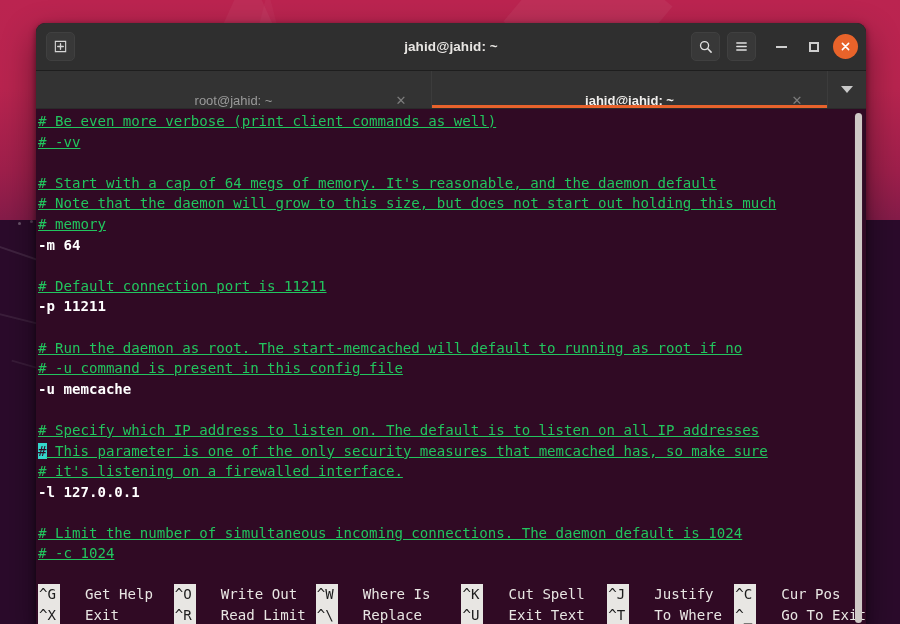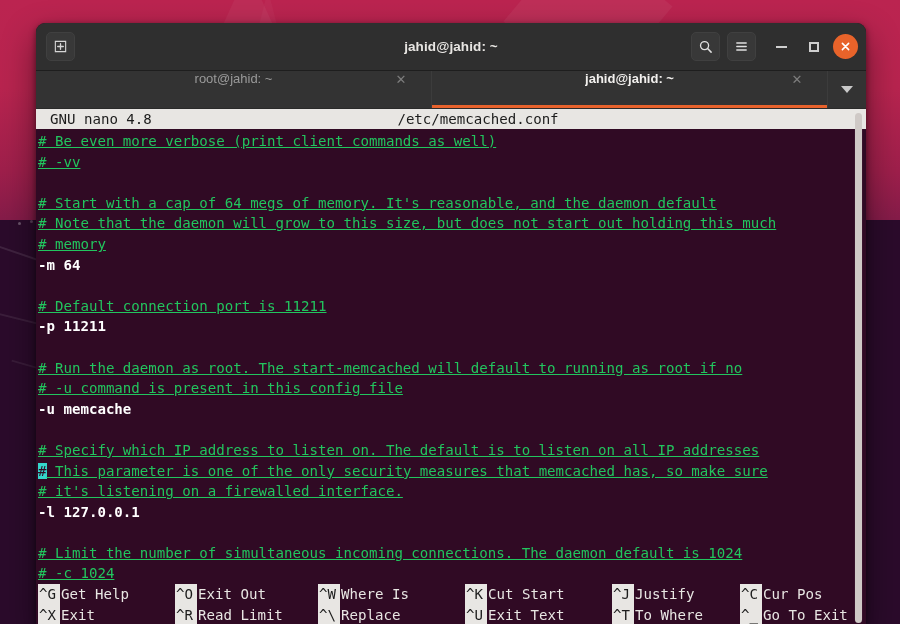--- a/index.html
+++ b/index.html
@@ -193,21 +193,21 @@
     height: 38px;
     background: #333333;
     display: flex;
     align-items: stretch;
     flex: 0 0 auto;
     border-bottom: 1px solid #2a2a2a;
   }
   .tab {
     flex: 1 1 0;
     display: flex;
-    align-items: flex-start;
+    align-items: flex-end;
     justify-content: center;
     position: relative;
     cursor: pointer;
     min-width: 0;
     border-right: 1px solid #3c3c3c;
   }
   .tab-label {
     font-family: "Liberation Sans", sans-serif;
     font-size: 13px;
     color: #9a9a9a;
@@ -319,21 +319,21 @@
     line-height: 21px;
   }
   .sc-key {
     background: #e8e6e3;
     color: #1c1c1c;
     padding: 0 1px;
     min-width: 22px;
     text-align: left;
     display: inline-block;
   }
-  .sc-lbl { padding-left: 1px; white-space: nowrap; }
+  .sc-lbl { padding-left: 25px; white-space: nowrap; }
 
   
   #term-scroll {
     position: absolute;
     right: 3px;
     top: 4px;
     bottom: 4px;
     width: 9px;
     background: rgba(255,255,255,0.04);
     border-radius: 5px;
@@ -421,62 +421,58 @@
       <span class="tab-close">✕</span>
     </div>
 
     <div id="tab-dropdown">
       <div class="caret"></div>
     </div>
   </div>
 
   <div id="term-body">
 
-    <div id="nano-head">
-      <span id="nano-version">GNU nano 4.8</span>
-      <span id="nano-filename">/etc/memcached.conf</span>
-    </div>
 
     <div id="nano-text" class="screen"><div class="ln"><span class="cmt"># Be even more verbose (print client commands as well)</span></div><div class="ln"><span class="cmt"># -vv</span></div><div class="ln">&nbsp;</div><div class="ln"><span class="cmt"># Start with a cap of 64 megs of memory. It's reasonable, and the daemon default</span></div><div class="ln"><span class="cmt"># Note that the daemon will grow to this size, but does not start out holding this much</span></div><div class="ln"><span class="cmt"># memory</span></div><div class="ln"><span class="dir">-m 64</span></div><div class="ln">&nbsp;</div><div class="ln"><span class="cmt"># Default connection port is 11211</span></div><div class="ln"><span class="dir">-p 11211</span></div><div class="ln">&nbsp;</div><div class="ln"><span class="cmt"># Run the daemon as root. The start-memcached will default to running as root if no</span></div><div class="ln"><span class="cmt"># -u command is present in this config file</span></div><div class="ln"><span class="dir">-u memcache</span></div><div class="ln">&nbsp;</div><div class="ln"><span class="cmt"># Specify which IP address to listen on. The default is to listen on all IP addresses</span></div><div class="ln"><span class="cmt"></span><span class="cursor">#</span><span class="cmt"> This parameter is one of the only security measures that memcached has, so make sure</span></div><div class="ln"><span class="cmt"># it's listening on a firewalled interface.</span></div><div class="ln"><span class="dir">-l 127.0.0.1</span></div><div class="ln">&nbsp;</div><div class="ln"><span class="cmt"># Limit the number of simultaneous incoming connections. The daemon default is 1024</span></div><div class="ln"><span class="cmt"># -c 1024</span></div></div>
 
     <div id="nano-foot">
         <div class="sc-col" style="width: 137px;">
           <div class="sc-row">
             <span class="sc-key">^G</span>
             <span class="sc-lbl">Get Help</span>
           </div>
           <div class="sc-row">
             <span class="sc-key">^X</span>
             <span class="sc-lbl">Exit</span>
           </div>
         </div>
         <div class="sc-col" style="width: 143px;">
           <div class="sc-row">
             <span class="sc-key">^O</span>
-            <span class="sc-lbl">Exit Out</span>
+            <span class="sc-lbl">Write Out</span>
           </div>
           <div class="sc-row">
             <span class="sc-key">^R</span>
             <span class="sc-lbl">Read Limit</span>
           </div>
         </div>
         <div class="sc-col" style="width: 147px;">
           <div class="sc-row">
             <span class="sc-key">^W</span>
             <span class="sc-lbl">Where Is</span>
           </div>
           <div class="sc-row">
             <span class="sc-key">^\</span>
             <span class="sc-lbl">Replace</span>
           </div>
         </div>
         <div class="sc-col" style="width: 147px;">
           <div class="sc-row">
             <span class="sc-key">^K</span>
-            <span class="sc-lbl">Cut Start</span>
+            <span class="sc-lbl">Cut Spell</span>
           </div>
           <div class="sc-row">
             <span class="sc-key">^U</span>
             <span class="sc-lbl">Exit Text</span>
           </div>
         </div>
         <div class="sc-col" style="width: 128px;">
           <div class="sc-row">
             <span class="sc-key">^J</span>
             <span class="sc-lbl">Justify</span>

